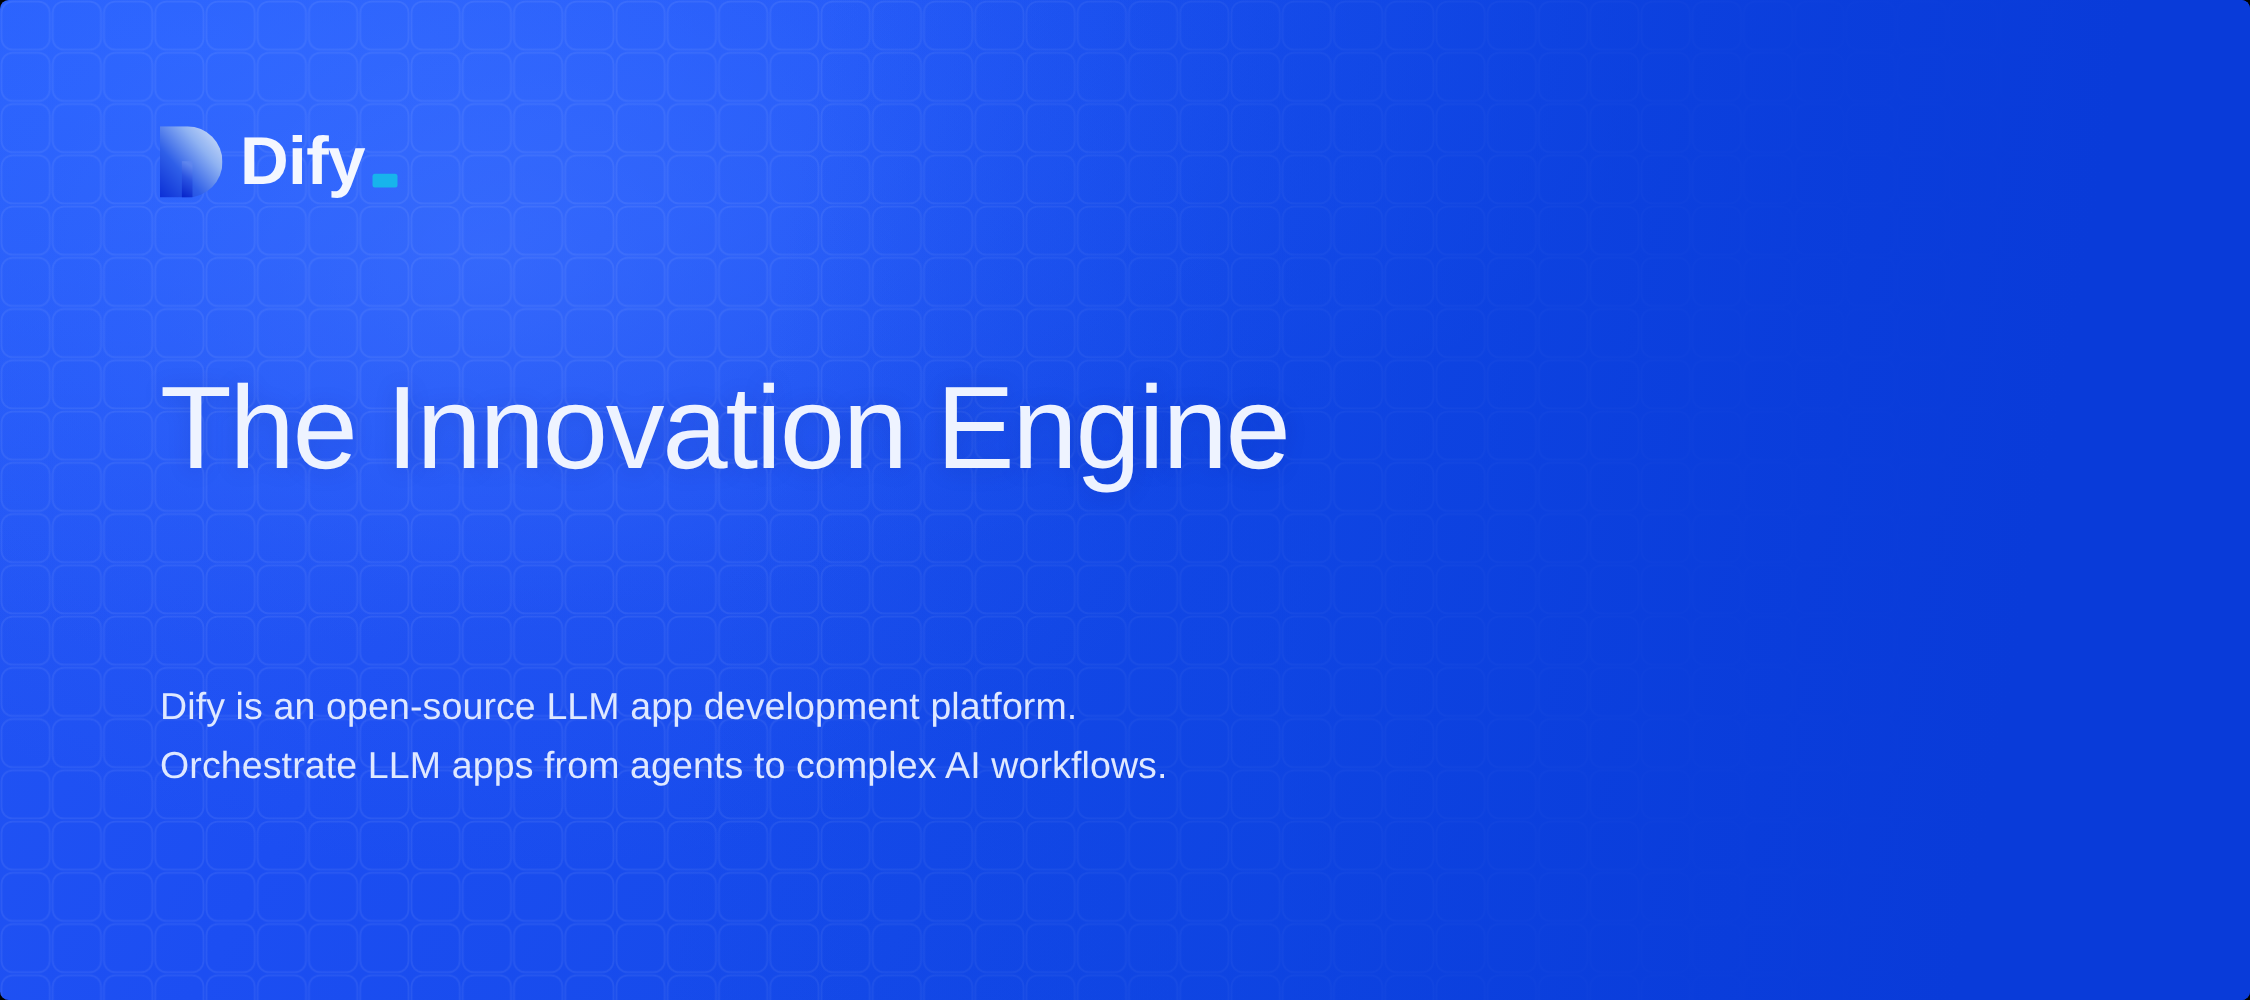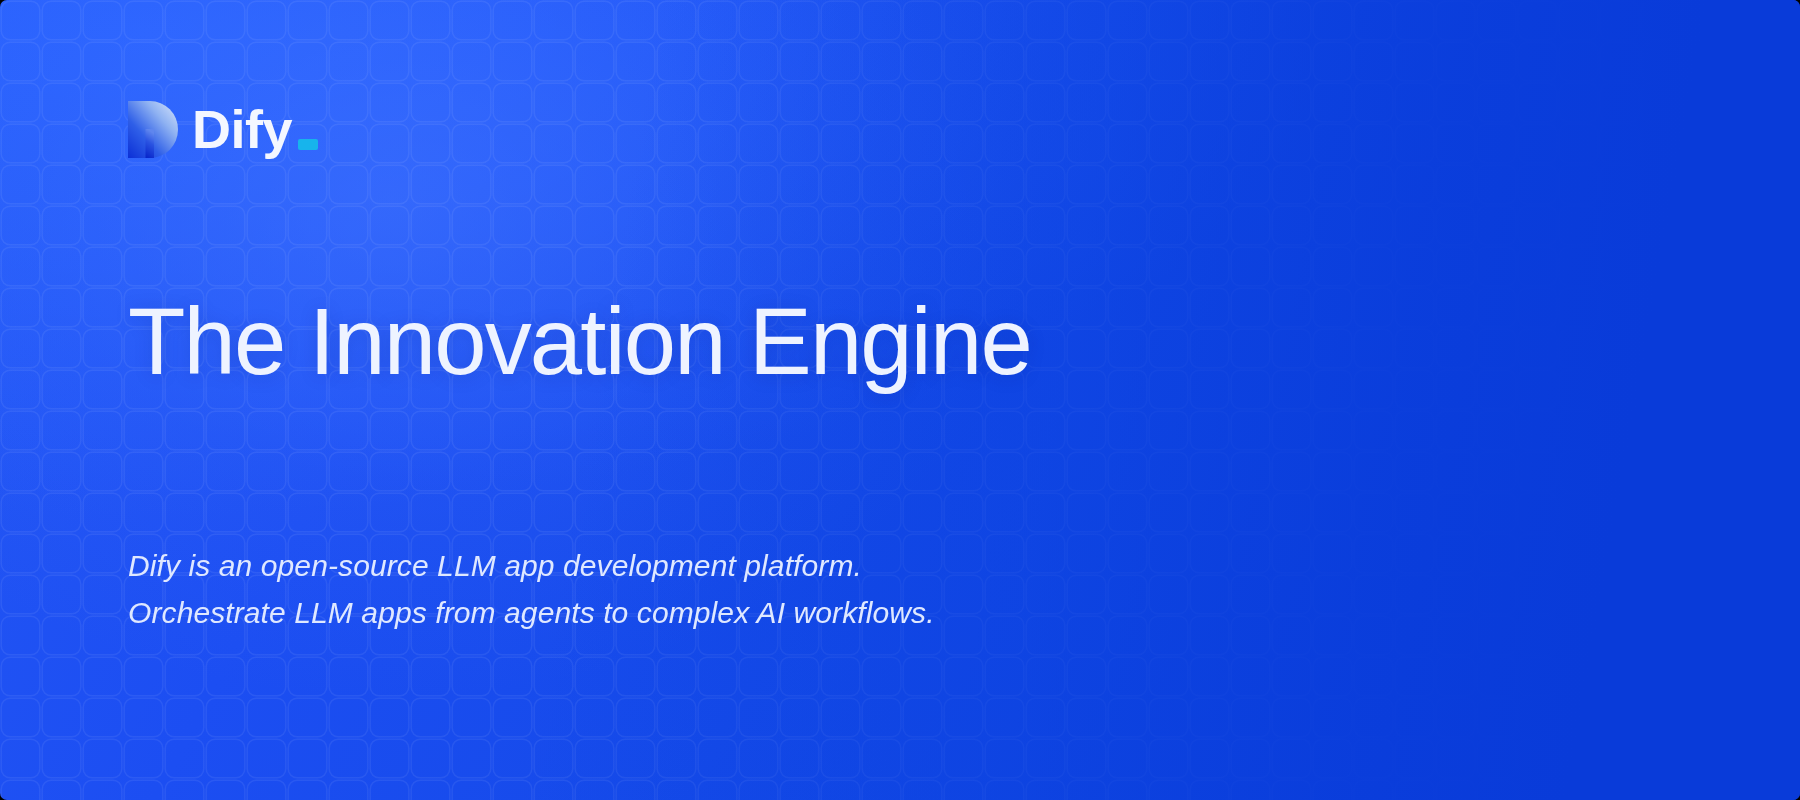--- a/index.html
+++ b/index.html
@@ -109,21 +109,20 @@
   #subtitle {
     position: absolute;
     left: 128px;
     top: 542px;
     margin: 0;
     color: #dfe8ff;
     font-size: 30px;
     font-weight: 300;
     line-height: 1.58;
     letter-spacing: 0.1px;
-    font-style: italic;
   }
   #subtitle .sub-line { display: block; white-space: nowrap; }
 </style>
 </head>
 <body>
 
 <div id="hero-banner">
 
   <div id="bg-glow"></div>
 

